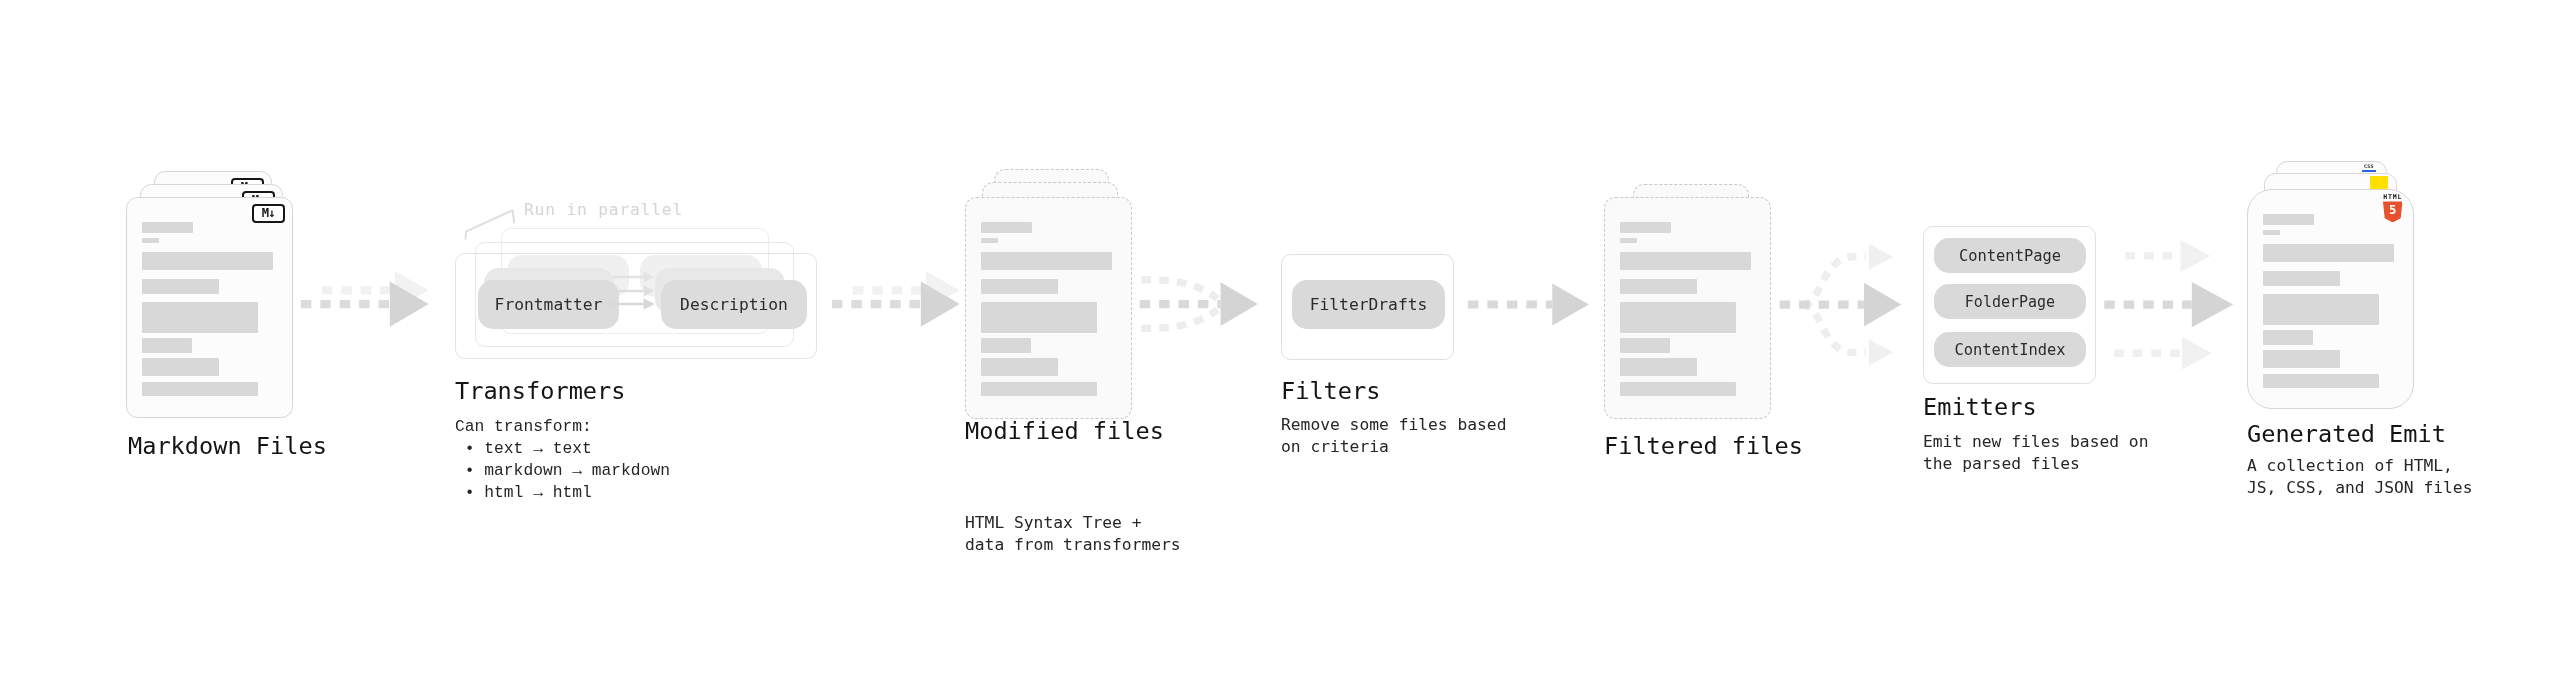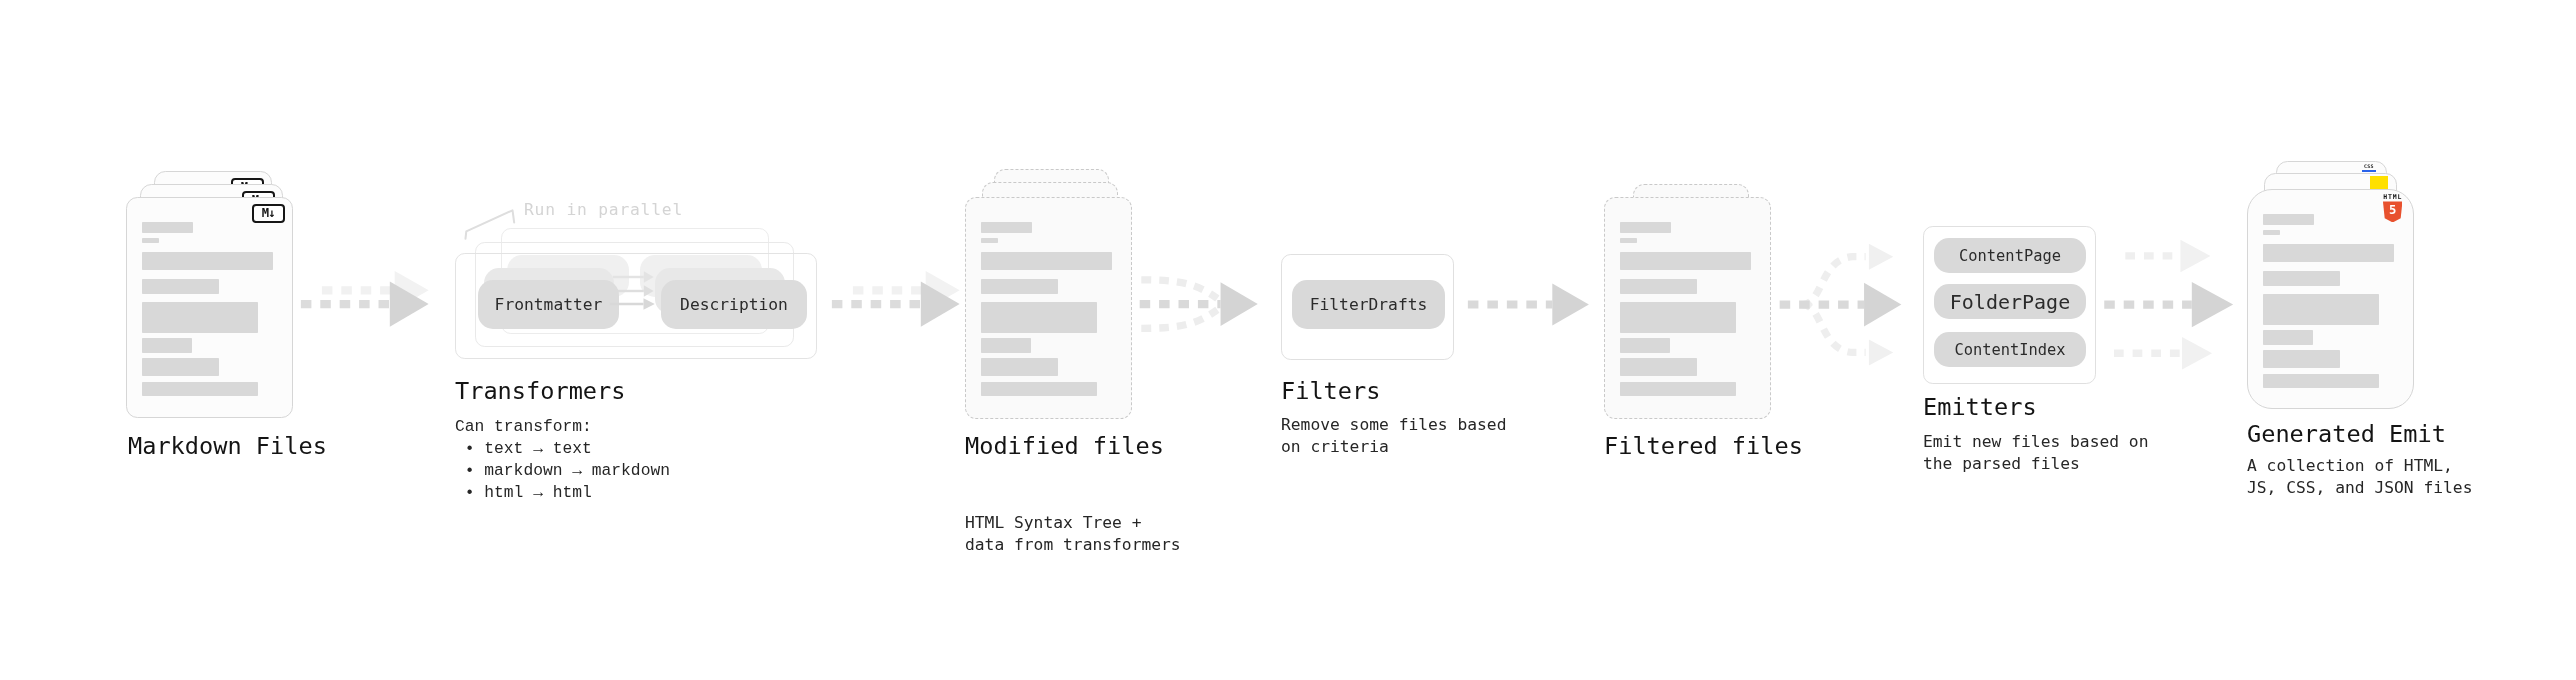--- a/index.html
+++ b/index.html
@@ -128,21 +128,21 @@
           <div class="bar" style="width: 38%; height: 11.4px; margin-top: 0px;"></div>
           <div class="bar" style="width: 13%; height: 4.9px; margin-top: 4.9px;"></div>
           <div class="bar" style="width: 97%; height: 18px; margin-top: 9px;"></div>
           <div class="bar" style="width: 57%; height: 15.4px; margin-top: 9px;"></div>
           <div class="bar" style="width: 86%; height: 31px; margin-top: 8.1px;"></div>
           <div class="bar" style="width: 37%; height: 14.6px; margin-top: 4.9px;"></div>
           <div class="bar" style="width: 57%; height: 18px; margin-top: 4.9px;"></div>
           <div class="bar" style="width: 86%; height: 14px; margin-top: 6.5px;"></div>
         </div>
     </div>
-    <div class="stage-title" style="left:965px;top:432px;">Modified files</div>
+    <div class="stage-title" style="left:965px;top:417px;">Modified files</div>
     <div class="stage-desc" style="left:965px;top:468px;margin-top:44px;">
       <span class="desc-line">HTML Syntax Tree +</span>
       <span class="desc-line">data from transformers</span>
     </div>
   </div>
 
   <svg class="abs" style="left:1136px;top:258px;" width="140" height="93" viewBox="0 0 172 115">
     <path d="M6,27 C55,27 75,32 100,50" fill="none" stroke="#ededed" stroke-width="9" stroke-dasharray="12 10"></path>
     <path d="M6,87 C55,87 75,82 100,64" fill="none" stroke="#ededed" stroke-width="9" stroke-dasharray="12 10"></path>
     <line x1="4" y1="57" x2="104" y2="57" stroke="#d9d9d9" stroke-width="10" stroke-dasharray="13 11"></line>
@@ -186,21 +186,21 @@
     <polygon points="112,12 112,44 142,28" fill="#f0f0f0"></polygon>
     <path d="M30,87 C55,87 52,144 92,146 L108,146" fill="none" stroke="#eeeeee" stroke-width="9" stroke-dasharray="11 10"></path>
     <polygon points="112,130 112,162 142,146" fill="#f0f0f0"></polygon>
     <line x1="2" y1="87" x2="106" y2="87" stroke="#d9d9d9" stroke-width="10" stroke-dasharray="13 11"></line>
     <polygon points="106,60 106,114 152,87" fill="#d4d4d4"></polygon>
   </svg>
 
   <div>
     <div class="node-box" style="left:1923px;top:226px;width:173px;height:158px;"></div>
     <div class="pill" style="left:1934px;top:238px;width:152px;height:35px;background:#d9d9d9;font-size:15.4px;">ContentPage</div>
-    <div class="pill" style="left:1934px;top:284px;width:152px;height:35px;background:#d9d9d9;font-size:20px;">FolderPage</div>
+    <div class="pill" style="left:1934px;top:284px;width:152px;height:35px;background:#d9d9d9;font-size:15px;">FolderPage</div>
     <div class="pill" style="left:1934px;top:332px;width:152px;height:35px;background:#d9d9d9;font-size:15.4px;">ContentIndex</div>
     <div class="stage-title" style="left:1923px;top:393px;">Emitters</div>
     <div class="stage-desc" style="left:1923px;top:431px;">
       <span class="desc-line">Emit new files based on</span>
       <span class="desc-line">the parsed files</span>
     </div>
   </div>
 
   <svg class="abs" style="left:2101px;top:234px;" width="150" height="142" viewBox="0 0 185 175">
     <line x1="30" y1="27" x2="98" y2="27" stroke="#efefef" stroke-width="9" stroke-dasharray="12 11"></line>

